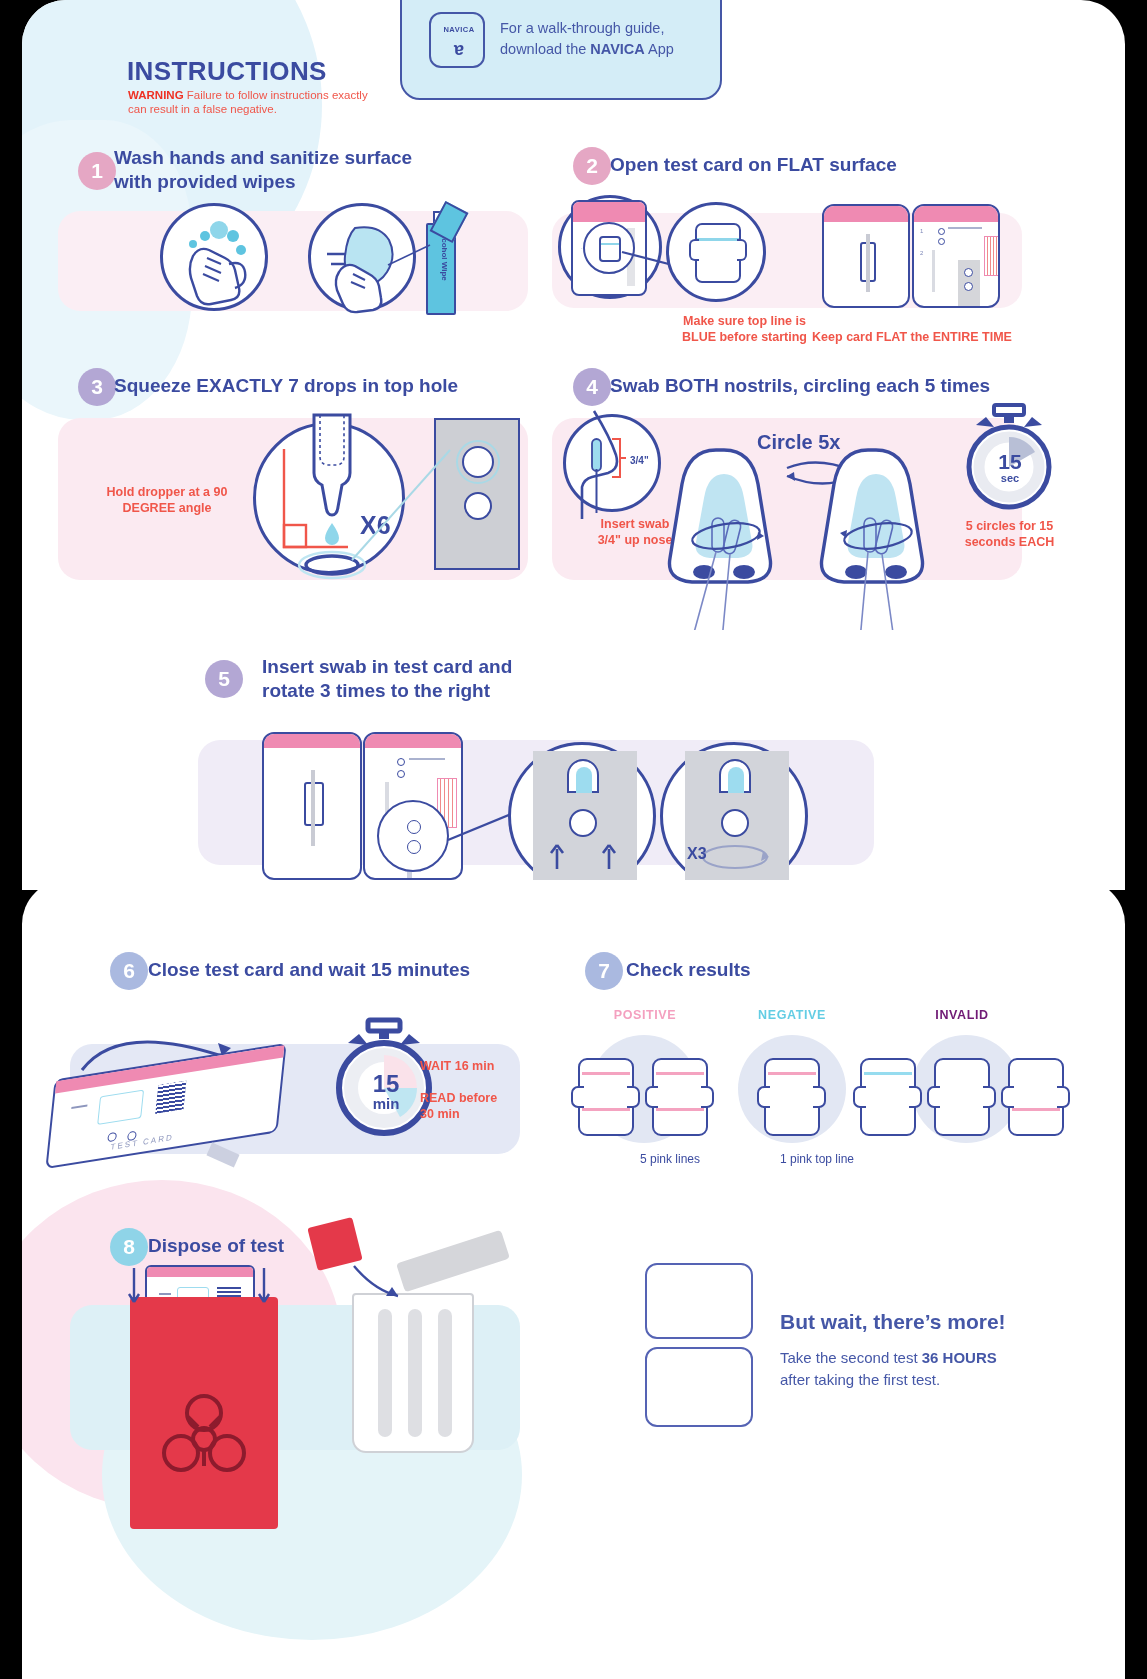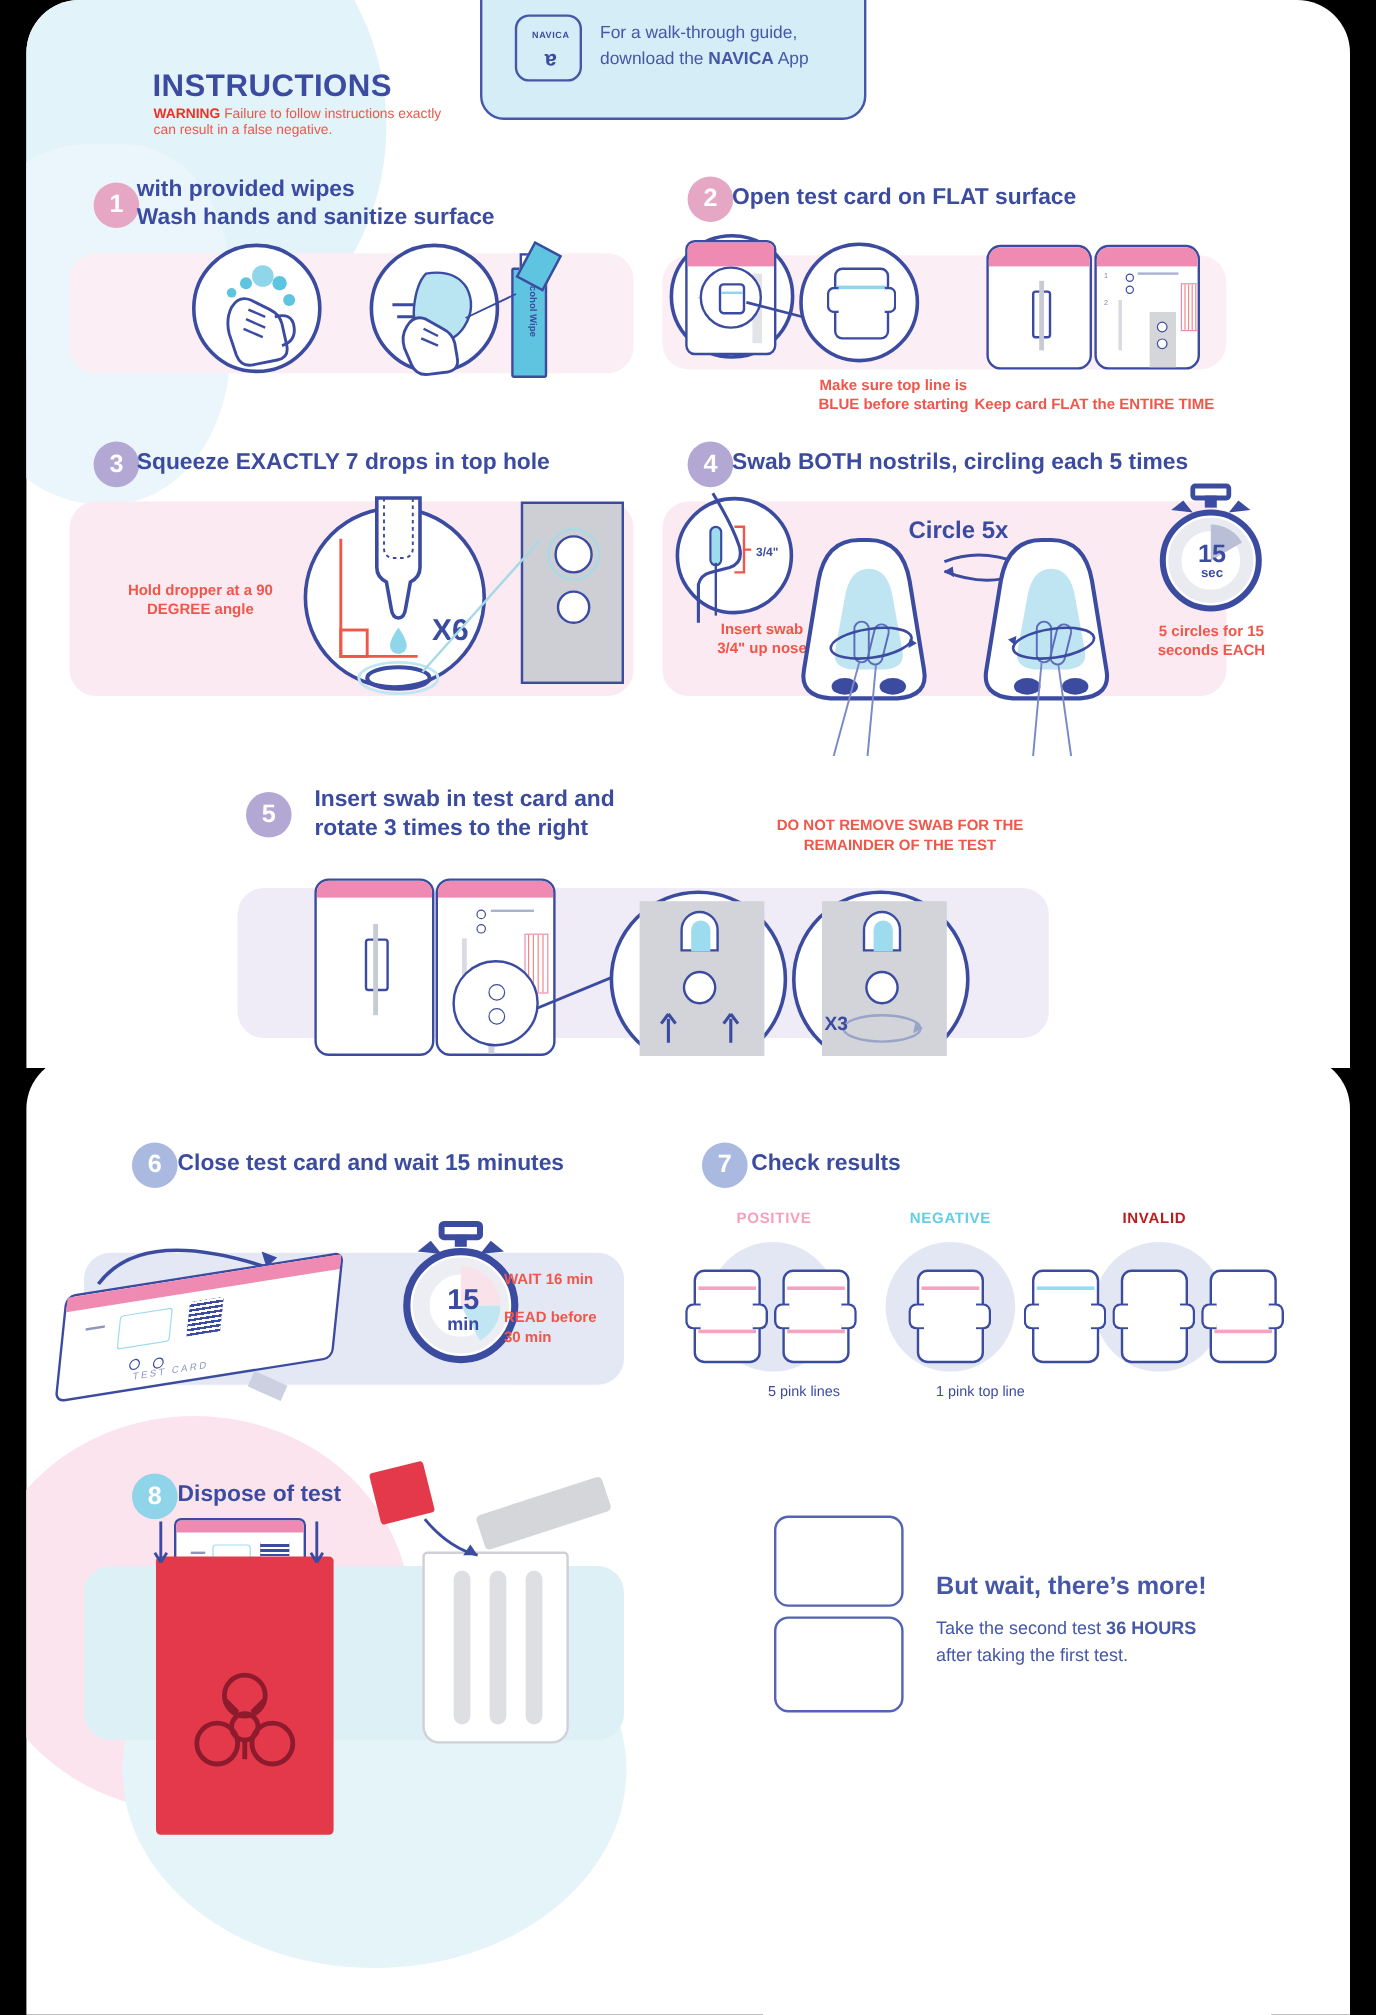--- a/index.html
+++ b/index.html
@@ -234,22 +234,22 @@
         <div class="nv-a">a</div>
       </div>
       <div id="navica-text">
         <div>For a walk-through guide,</div>
         <div><span>download the </span><b>NAVICA</b><span> App</span></div>
       </div>
     </div>
 
     <div class="step-num pink-num" style="left:56px; top:152px;">1</div>
     <div class="step-head" style="left:92px; top:146px; width:330px;">
+      <div>Wash hands and sanitize surface</div>
       <div>with provided wipes</div>
-      <div>Wash hands and sanitize surface</div>
     </div>
     <div class="strip strip-pinklight" style="left:36px; top:211px; width:470px; height:100px;">
       <div class="circ" style="left:102px; top:-8px; width:108px; height:108px;">
         <svg class="svg-layer" width="108" height="108" viewBox="0 0 108 108">
           <circle cx="42" cy="30" r="5" fill="#5ec4e0"></circle>
             <circle cx="56" cy="24" r="9" fill="#8fd6ea"></circle>
           <circle cx="70" cy="30" r="6" fill="#5ec4e0"></circle>
             <circle cx="30" cy="38" r="4" fill="#5ec4e0"></circle>
           <circle cx="78" cy="44" r="5" fill="#5ec4e0"></circle>
           <path d="M30 50 q6 -10 16 -6 l16 8 q8 4 10 12 l4 18 q2 10 -8 12 l-20 4 q-10 2 -14 -8 l-6 -18 q-3 -12 2 -22z" fill="none" stroke="#3b4ba0" stroke-width="2.4"></path>
@@ -432,24 +432,20 @@
     </div>
   </div>
 
   <div class="panel" id="panel-mid"></div>
 
   <div class="step-num purple-num" style="position:absolute; left:205px; top:660px;">5</div>
   <div class="step-head" style="position:absolute; left:262px; top:655px; width:280px;">
     <div>Insert swab in test card and</div>
     <div>rotate 3 times to the right</div>
   </div>
-  <div class="caption" style="position:absolute; left:620px; top:680px; width:260px;">
-    <div>DO NOT REMOVE SWAB FOR THE</div>
-    <div>REMAINDER OF THE TEST</div>
-  </div>
 
   <div class="strip strip-lilac" style="position:absolute; left:198px; top:740px; width:676px; height:125px;"></div>
 
   <div class="card-outer" style="position:absolute; left:262px; top:732px; width:100px; height:148px;">
     <div class="card-pinktop" style="height:14px;"></div>
     <div class="strip-window" style="left:40px; top:48px; width:20px; height:44px; border-radius:3px;"></div>
     <div style="position:absolute; left:47px; top:36px; width:4px; height:76px; background:#c9cbd4;"></div>
   </div>
   <div class="card-outer" style="position:absolute; left:363px; top:732px; width:100px; height:148px;">
     <div class="card-pinktop" style="height:14px;"></div>
@@ -561,21 +557,21 @@
 
     <div class="res-label" style="left:705px; top:128px; width:130px; color:#63cde4;">NEGATIVE</div>
     <div class="res-halo" style="left:716px; top:155px; width:108px; height:108px;"></div>
     <div class="res-card" style="left:742px; top:178px;">
       <div class="res-line line-pink" style="top:12px;"></div>
     </div>
     <div class="res-notch-l" style="left:735px; top:206px; border-right:none; border-radius:7px 0 0 7px;"></div>
     <div class="res-notch-r" style="left:791px; top:206px; border-left:none; border-radius:0 7px 7px 0;"></div>
     <div class="res-sub" style="left:705px; top:272px; width:180px;">1 pink top line</div>
 
-    <div class="res-label" style="left:875px; top:128px; width:130px; color:#b91c1c;">INVALID</div>
+    <div class="res-label" style="left:875px; top:128px; width:130px; color:#701a75;">INVALID</div>
     <div class="res-halo" style="left:890px; top:155px; width:108px; height:108px;"></div>
     <div class="res-card" style="left:838px; top:178px;">
       <div class="res-line line-blue" style="top:12px;"></div>
     </div>
     <div class="res-notch-l" style="left:831px; top:206px; border-right:none; border-radius:7px 0 0 7px;"></div>
     <div class="res-notch-r" style="left:887px; top:206px; border-left:none; border-radius:0 7px 7px 0;"></div>
     <div class="res-card" style="left:912px; top:178px;"></div>
     <div class="res-notch-l" style="left:905px; top:206px; border-right:none; border-radius:7px 0 0 7px;"></div>
     <div class="res-notch-r" style="left:961px; top:206px; border-left:none; border-radius:0 7px 7px 0;"></div>
     <div class="res-card" style="left:986px; top:178px;">

